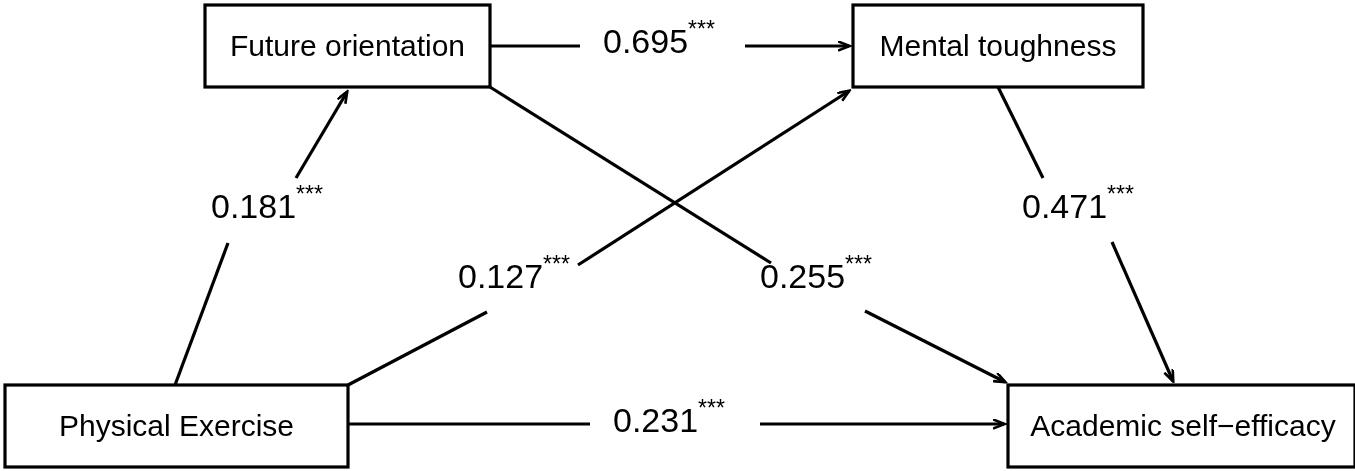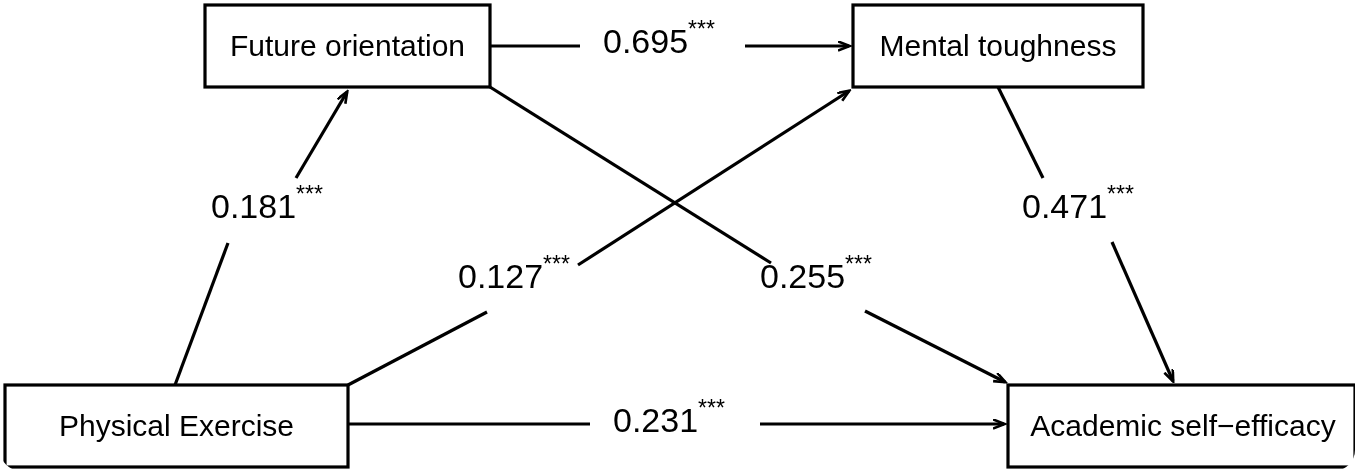--- a/index.html
+++ b/index.html
@@ -11,21 +11,20 @@
   body {
     font-family: "Liberation Sans", sans-serif;
     color: #000000;
   }
   #diagram-root {
     position: relative;
     width: 1355px;
     height: 471px;
     background: #ffffff;
     overflow: hidden;
-    border-radius: 21px;
   }
   #diagram-svg {
     position: absolute;
     top: 0;
     left: 0;
     width: 1355px;
     height: 471px;
     display: block;
   }
   .node-box {

